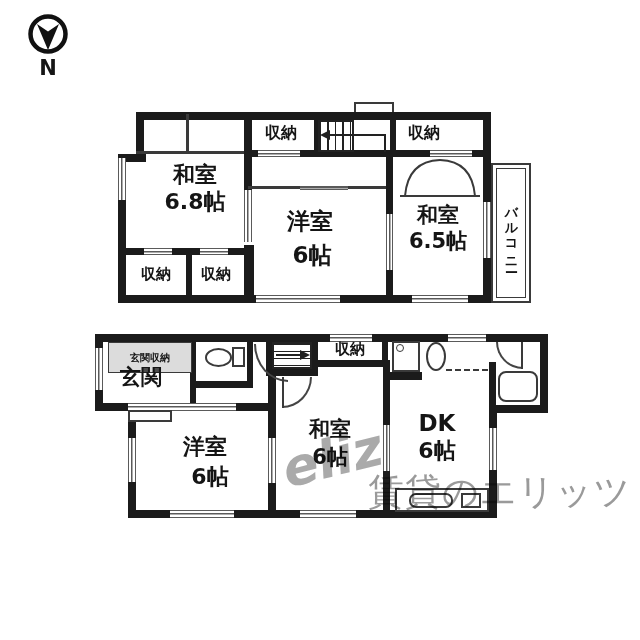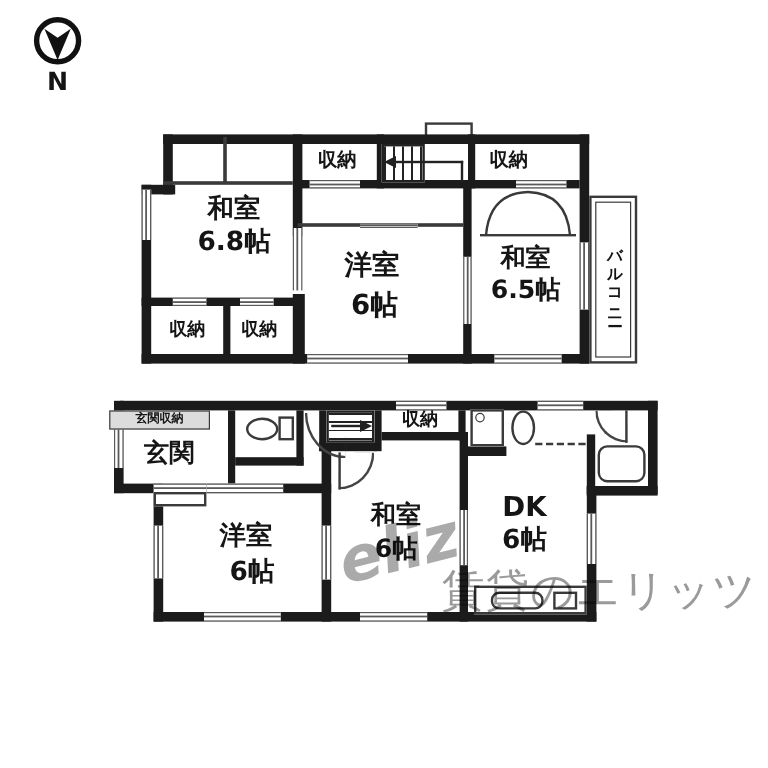--- a/index.html
+++ b/index.html
@@ -151,21 +151,21 @@
     <div class="wh" style="left:300px;top:510px;width:56px;height:8px"></div>
     <div class="wv" style="left:489px;top:428px;width:8px;height:42px"></div>
     <div class="wh" style="left:330px;top:334px;width:42px;height:8px"></div>
     <div class="wh" style="left:448px;top:334px;width:38px;height:8px"></div>
     <div class="wh" style="left:172px;top:403px;width:64px;height:8px"></div>
     <div class="wv" style="left:268px;top:438px;width:8px;height:45px"></div>
     <div class="wv" style="left:383px;top:425px;width:7px;height:46px"></div>
     <div class="wh" style="left:128px;top:403px;width:44px;height:8px"></div>
     <div class="fx" style="left:128px;top:410px;width:44px;height:12px"></div>
 
-    <div class="shade" style="left:91px;top:342px;width:84px;height:16px">
+    <div class="shade" style="left:108px;top:342px;width:84px;height:31px">
       <span class="lbl" style="position:static;font-size:10px">玄関収納</span>
     </div>
 
     <div class="st-h" style="left:272px;top:342px;width:40px;height:27px"></div>
     <div class="t" style="left:276px;top:354px;width:26px;height:2px;background:#222"></div>
     <div class="ah-r" style="left:300px;top:350px"></div>
 
     <div class="arc-bl" style="left:254px;top:344px;width:34px;height:38px"></div>
     <div class="arc-br" style="left:282px;top:377px;width:30px;height:31px"></div>
     <div class="t" style="left:282px;top:377px;width:2px;height:31px"></div>

